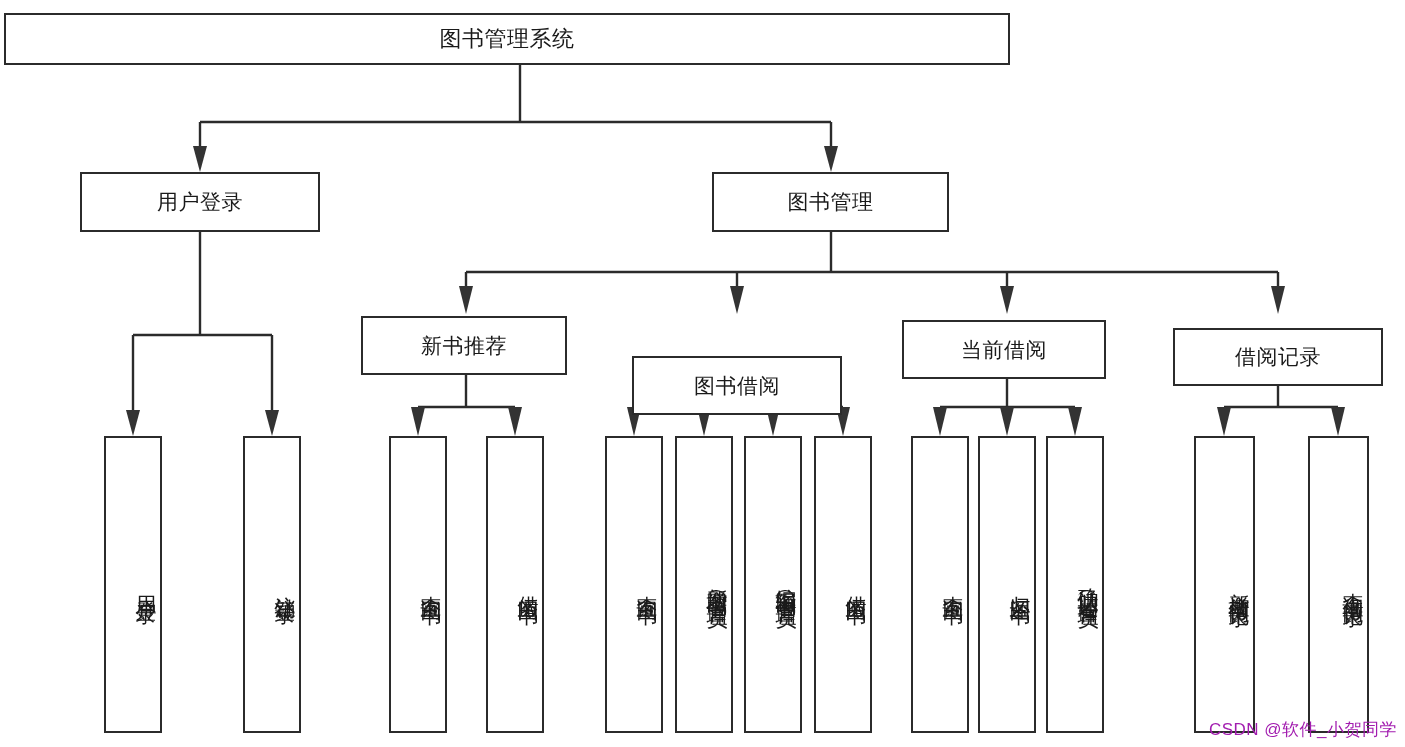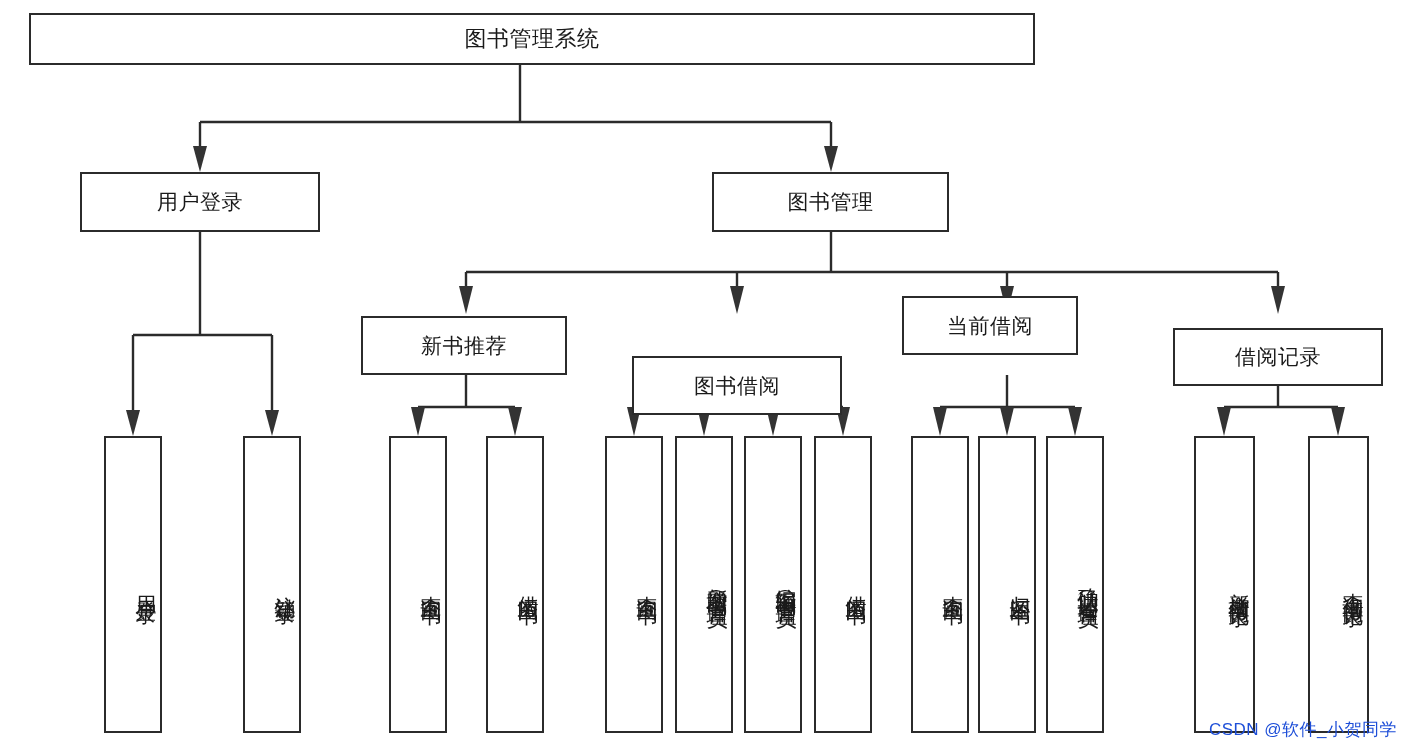--- a/index.html
+++ b/index.html
@@ -65,21 +65,21 @@
     fill: none;
   }
   .ah {
     fill: #333333;
   }
   .watermark {
     position: absolute;
     right: 8px;
     bottom: 6px;
     font-size: 17px;
-    color: #1d4ed8;
+    color: #a21caf;
     letter-spacing: 0.5px;
     user-select: none;
   }
 </style>
 </head>
 <body>
 
 <div id="canvas">
 
   <svg class="links" viewBox="0 0 1405 747">
@@ -131,38 +131,38 @@
     <polygon class="ah" points="933,407 947,407 940,436"></polygon>
     <polygon class="ah" points="1000,407 1014,407 1007,436"></polygon>
     <polygon class="ah" points="1068,407 1082,407 1075,436"></polygon>
 
     <path class="lk" d="M 1278 375 L 1278 407"></path>
     <path class="lk" d="M 1224 407 L 1338 407"></path>
     <polygon class="ah" points="1217,407 1231,407 1224,436"></polygon>
     <polygon class="ah" points="1331,407 1345,407 1338,436"></polygon>
   </svg>
 
-  <div class="node horiz root" style="left:29px; top:13px; width:1006px; height:52px;">
+  <div class="node horiz root" style="left:4px; top:13px; width:1006px; height:52px;">
     <span>图书管理系统</span>
   </div>
 
   <div class="node horiz" style="left:80px; top:172px; width:240px; height:60px;">
     <span>用户登录</span>
   </div>
   <div class="node horiz" style="left:712px; top:172px; width:237px; height:60px;">
     <span>图书管理</span>
   </div>
 
   <div class="node horiz" style="left:361px; top:316px; width:206px; height:59px;">
     <span>新书推荐</span>
   </div>
   <div class="node horiz" style="left:632px; top:316px; width:210px; height:59px;margin-top:40px;">
     <span>图书借阅</span>
   </div>
-  <div class="node horiz" style="left:902px; top:296px; width:176px; height:59px;">
+  <div class="node horiz" style="left:902px; top:320px; width:204px; height:59px;">
     <span>当前借阅</span>
   </div>
   <div class="node horiz" style="left:1173px; top:328px; width:210px; height:58px;">
     <span>借阅记录</span>
   </div>
 
   <div class="node vert" style="left:104px; top:436px; width:58px; height:297px;">
     <span class="vtext">用户登录</span>
   </div>
   <div class="node vert" style="left:243px; top:436px; width:58px; height:297px;">

